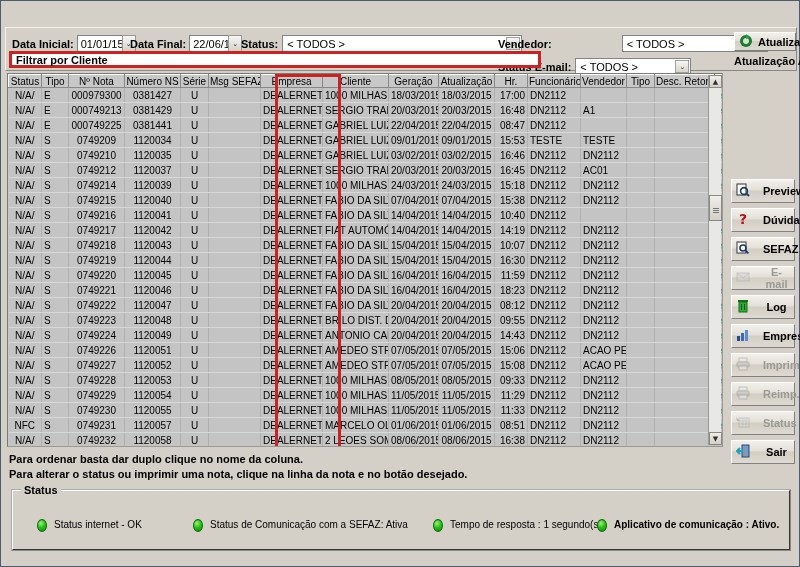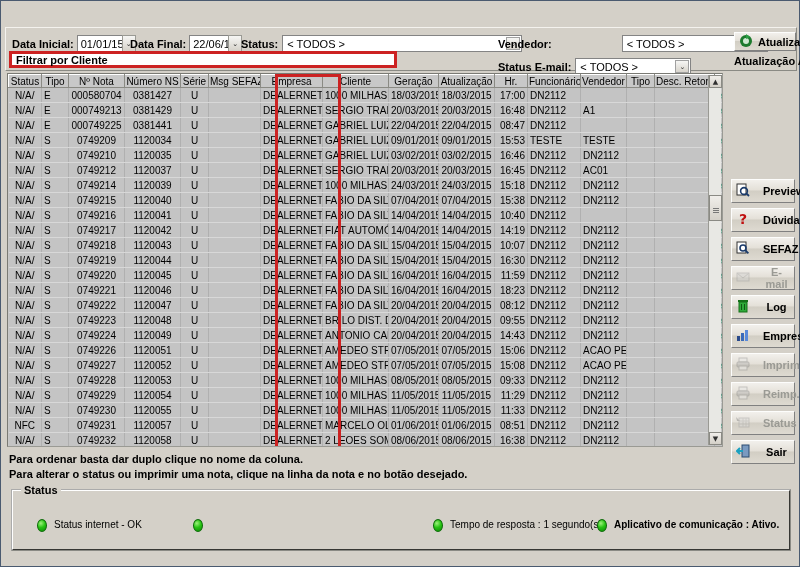--- a/index.html
+++ b/index.html
@@ -93,21 +93,21 @@
   }
   .spin {
     width:14px; height:17px; margin-left:-1px;
     background: linear-gradient(to bottom,#f6f6f4,#d5d1c9);
     border:1px solid #9a9a94;
     display:flex; align-items:center; justify-content:center;
     font-size:7px; color:#202020; font-family:"DejaVu Sans",sans-serif;
   }
   .cliente-filter {
     position:absolute; left:8px; top:50px;
-    width:388px; height:17px;
+    width:532px; height:17px;
     border: 3px solid #cc2222;
     background:#fff;
     display:flex; align-items:center; padding-left:4px;
     font-size:11px; font-weight:bold; color:#000;
   }
   
   .btn {
     background: linear-gradient(to bottom,#f2f0ec 0%, #e4e0d8 45%, #d2cec4 50%, #dedad1 100%);
     border: 1px solid #808080;
     border-top-color:#fdfdfc; border-left-color:#fdfdfc;
@@ -313,21 +313,21 @@
             <th>Vendedor</th>
             <th>Tipo</th>
             <th>Desc. Retorno</th>
             <th></th>
           </tr>
       </thead>
       <tbody id="grid-body">
           <tr>
             <td class="c-center">N/A/</td>
             <td class="">E</td>
-            <td class="c-center">000580704</td>
+            <td class="c-center">000979300</td>
             <td class="c-center">0381427</td>
             <td class="c-center">U</td>
             <td class=""></td>
             <td class="">DEALERNET</td>
             <td class="">1000 MILHAS TRAS</td>
             <td class="c-center">18/03/2015</td>
             <td class="c-center">18/03/2015</td>
             <td class="c-right">17:00</td>
             <td class="">DN2112</td>
             <td class=""></td>
@@ -918,20 +918,21 @@
   <div class="note" style="left:8px; top:467px;">Para alterar o status ou imprimir uma nota, clique na linha da nota e no botão desejado.</div>
 
   <div class="status-group">
     <div class="status-legend">Status</div>
     <div class="status-item" style="left:24px; top:28px;">
       <span class="led"></span>
       <span>Status internet - OK</span>
     </div>
     <div class="status-item" style="left:180px; top:28px;">
       <span class="led"></span>
+      <span>Status de Comunicação com a SEFAZ: Ativa</span>
     </div>
     <div class="status-item" style="left:420px; top:28px;">
       <span class="led"></span>
       <span>Tempo de resposta : 1 segundo(s).</span>
     </div>
     <div class="status-item" style="left:584px; top:28px;font-weight:bold;">
       <span class="led"></span>
       <span>Aplicativo de comunicação : Ativo.</span>
     </div>
   </div>

